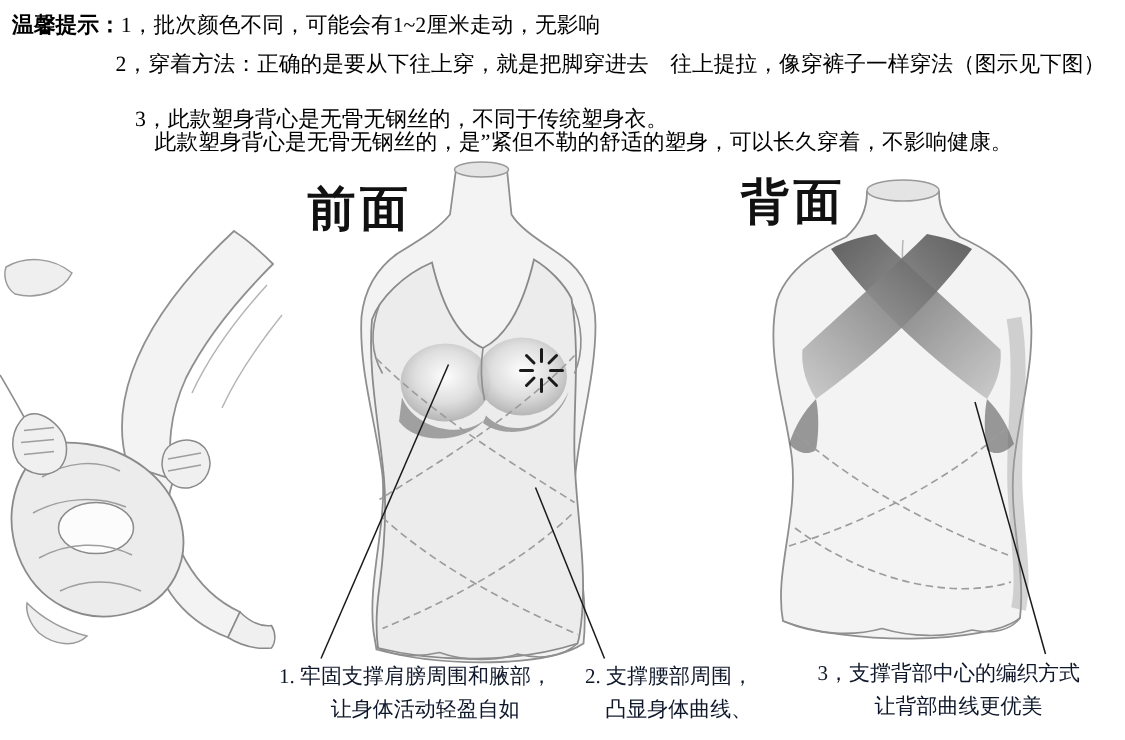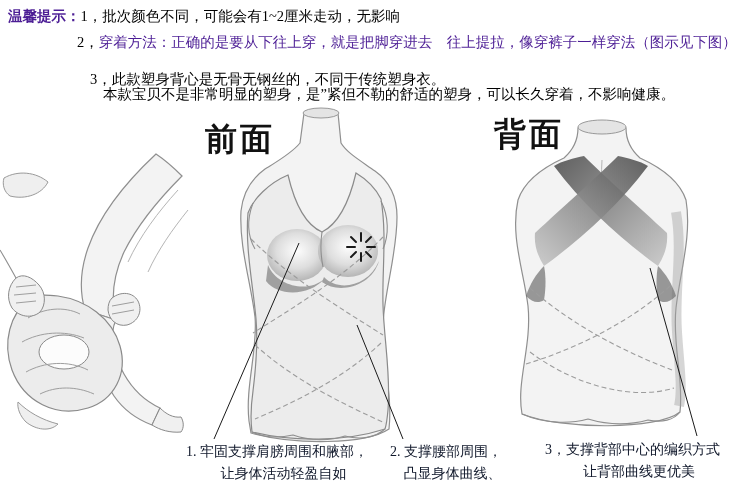--- a/index.html
+++ b/index.html
@@ -2,21 +2,21 @@
 <html><head>
 <meta charset="utf-8">
 <style>
   html,body{margin:0;padding:0;background:#fff;}
   .canvas{
     position:relative;width:750px;height:493px;background:#ffffff;
     font-family:"Liberation Serif","DejaVu Serif",serif;color:#000;
     overflow:hidden;
   }
   .tip{position:absolute;font-size:14.5px;white-space:nowrap;color:#000;}
-  .red{color:#4c1d95;}
+  .red{color:#000000;}
   .bold{font-weight:bold;}
   .tip1{left:8px;top:7px;}
   .tip2{left:77px;top:33px;}
   .tip3{left:90px;top:70px;}
   .tip4{left:103px;top:85px;}
   .heading{position:absolute;font-size:32px;font-weight:bold;letter-spacing:3px;color:#111;}
   .heading-front{left:205px;top:118px;}
   .heading-back{left:494px;top:113px;}
   .illus{position:absolute;}
   .illus-step{left:0;top:150px;}
@@ -43,21 +43,21 @@
 
 <div class="canvas">
 
   <div class="tip tip1">
     <span class="red bold">温馨提示：</span><span>1，批次颜色不同，可能会有1~2厘米走动，无影响</span>
   </div>
   <div class="tip tip2">
     <span>2，</span><span class="red">穿着方法：正确的是要从下往上穿，就是把脚穿进去　往上提拉，像穿裤子一样穿法（图示见下图）</span>
   </div>
   <div class="tip tip3">3，此款塑身背心是无骨无钢丝的，不同于传统塑身衣。</div>
-  <div class="tip tip4">本款宝贝不是非常明显的塑身，是”紧但不勒的舒适的塑身，可以长久穿着，不影响健康。</div>
+  <div class="tip tip4">此款塑身背心是无骨无钢丝的，是”紧但不勒的舒适的塑身，可以长久穿着，不影响健康。</div>
 
   <div class="heading heading-front">前面</div>
   <div class="heading heading-back">背面</div>
 
   <svg class="illus illus-step" width="195" height="295" viewBox="0 0 195 295">
     <g>
       <path d="M4,28 C18,20 36,22 48,32 C42,44 26,50 10,46 C4,42 2,34 4,28 Z" fill="#efefef" stroke="#9a9a9a"></path>
     </g>
     <g>
       <path class="lnlight" d="M178,40 C158,62 140,86 128,112"></path>

